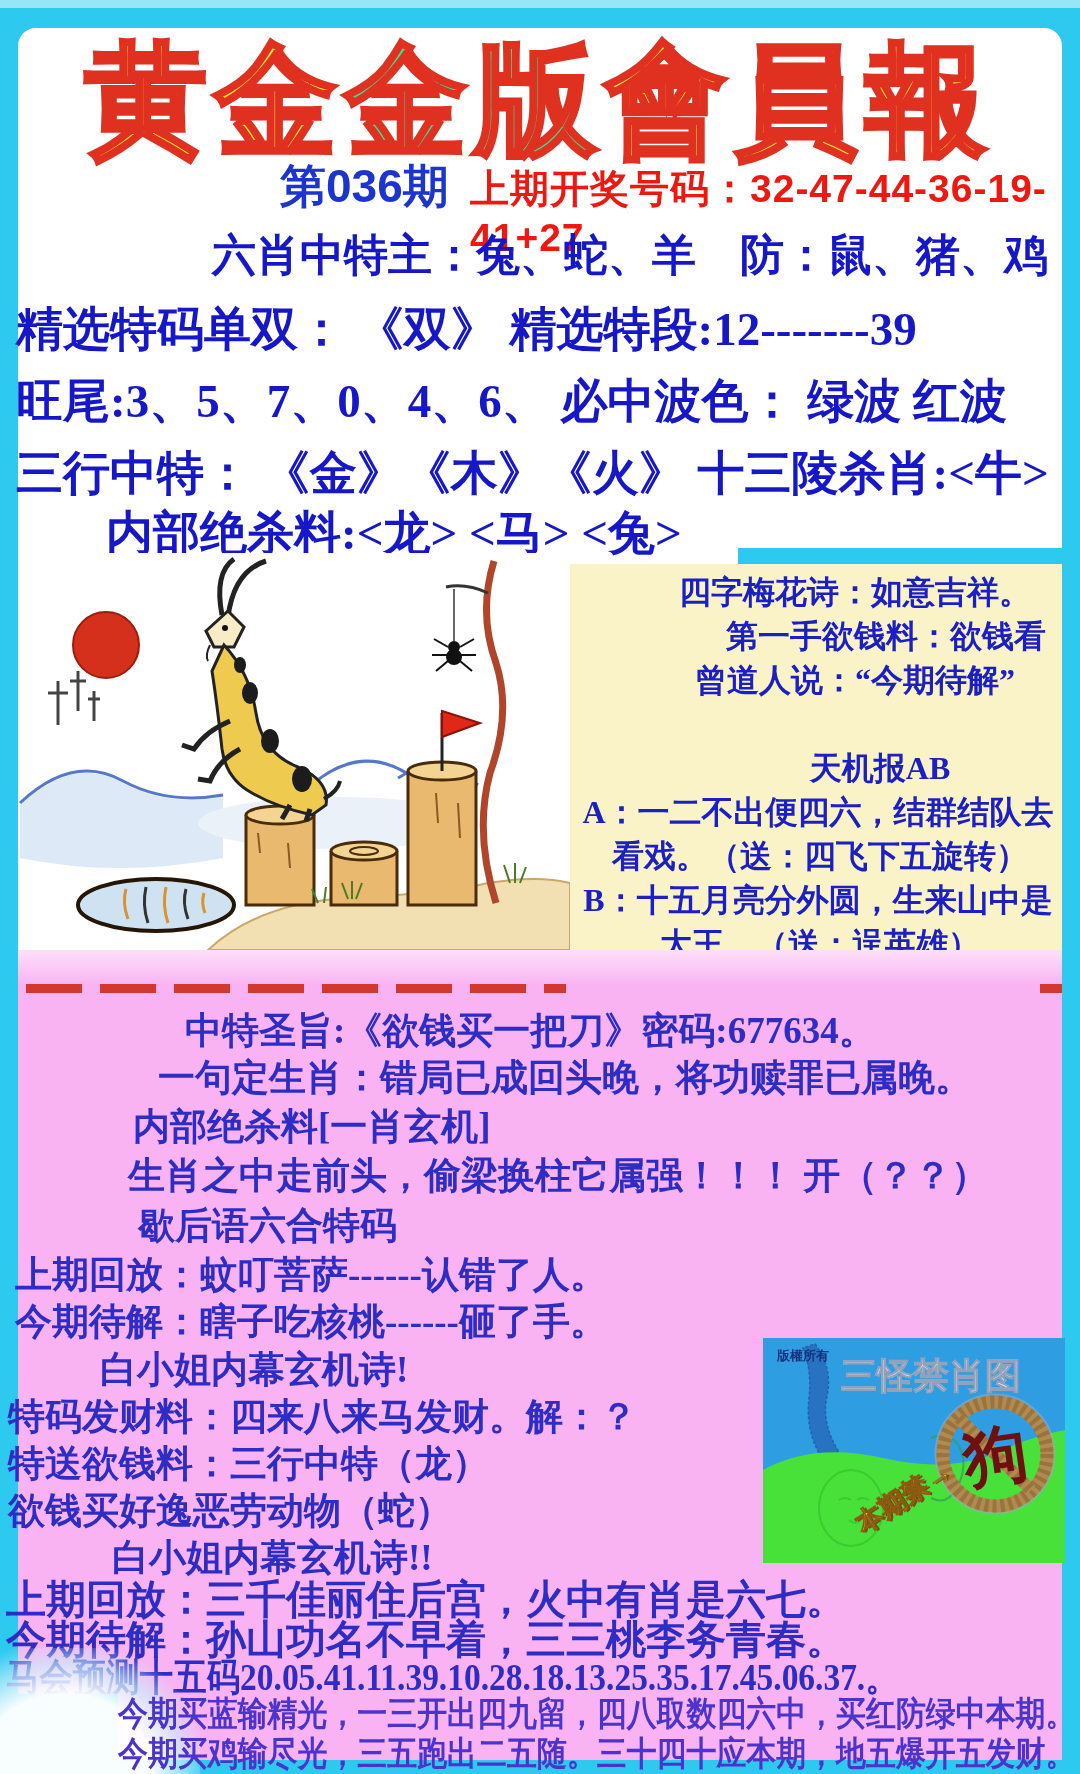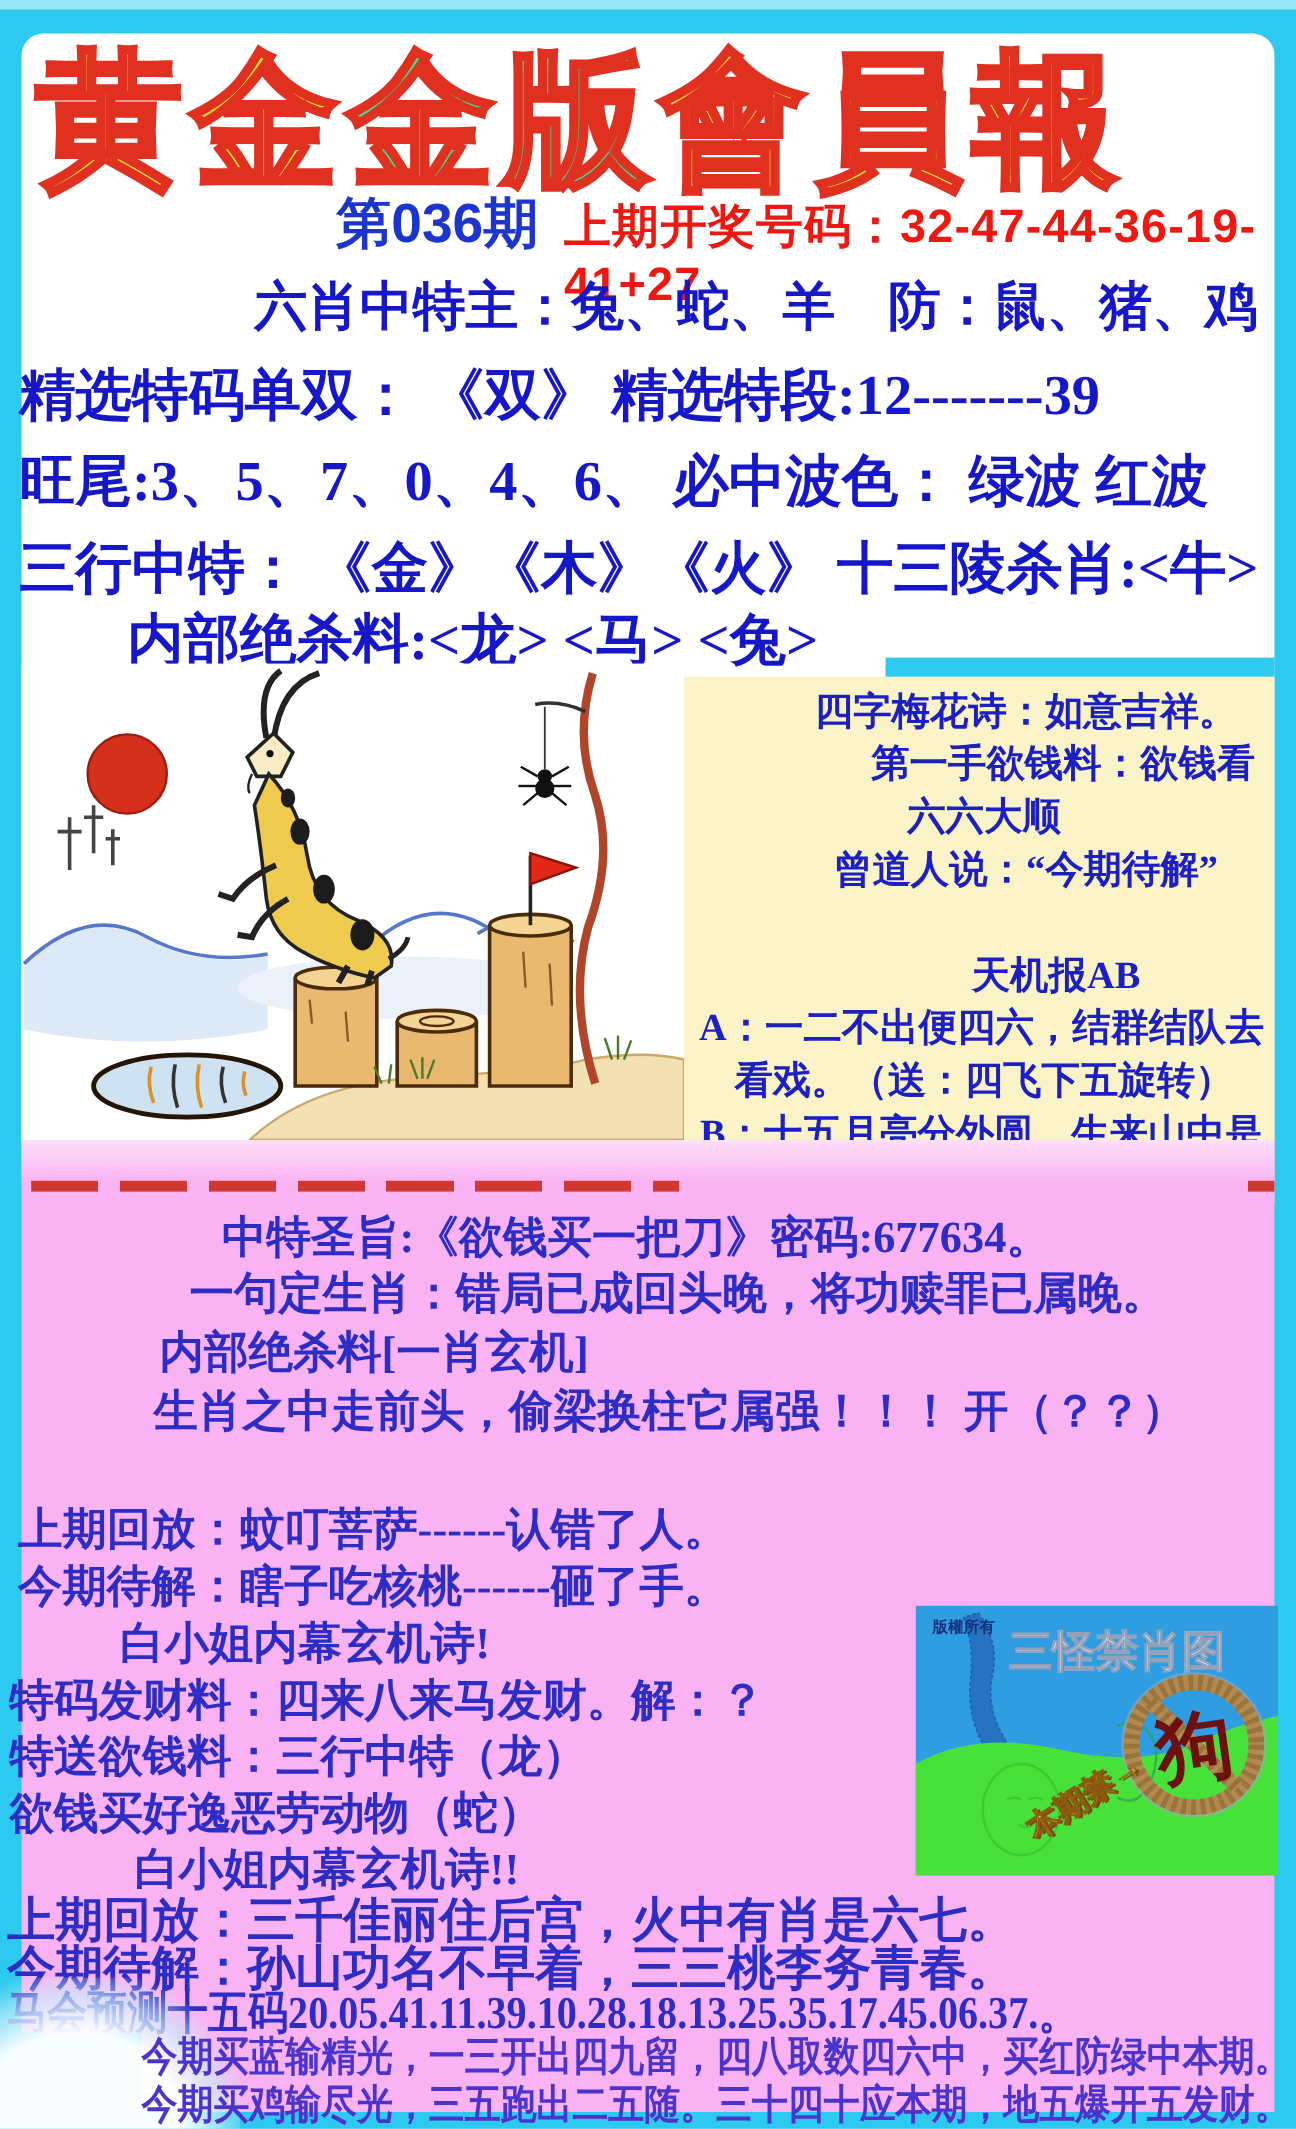--- a/index.html
+++ b/index.html
@@ -3,21 +3,21 @@
 <meta charset="utf-8">
 <style>
   html,body{margin:0;padding:0;}
   .page{position:relative;width:1080px;height:1774px;background:#2ec9ef;overflow:hidden;
         font-family:"Liberation Serif","DejaVu Serif",serif;}
   .abs{position:absolute;}
   .top-light{left:0;top:0;width:1080px;height:8px;background:#96e6f8;}
   .white-main{left:18px;top:28px;width:1044px;height:922px;background:#ffffff;border-radius:18px 18px 0 0;}
 
   
-  .title-row{left:30px;top:38px;width:1020px;white-space:nowrap;
+  .title-row{left:30px;top:38px;width:1020px;text-align:center;white-space:nowrap;
              font-family:"Liberation Sans","DejaVu Sans",sans-serif;font-weight:900;
              font-size:122px;line-height:1.02;letter-spacing:8px;}
   .title-row span{-webkit-text-stroke:4px #e03020;}
   .issue{left:280px;top:156px;font-size:46px;font-weight:bold;color:#1d35cf;
          font-family:"Liberation Sans","DejaVu Sans",sans-serif;text-align:center;}
   .draw{left:470px;top:162px;font-size:39px;font-weight:bold;color:#ee1810;
         font-family:"Liberation Sans","DejaVu Sans",sans-serif;letter-spacing:1px;}
 
   
   .pred{font-weight:bold;color:#1517c9;white-space:nowrap;}
@@ -165,39 +165,39 @@
         <path d="M300 350 L294 336 M306 350 L308 334"></path>
       </g>
     </svg>
   </div>
 
   <div class="abs cyan-strip"></div>
 
   <div class="abs yellow-box">
     <div class="yl1">四字梅花诗：如意吉祥。</div>
     <div class="yl2">第一手欲钱料：欲钱看</div>
-    <div class="yl3">六六大顺</div>
     <div class="yl4">曾道人说：“今期待解”</div>
     <div class="yl5"></div>
     <div class="yl6">天机报AB</div>
     <div class="yl7">A：一二不出便四六，结群结队去</div>
     <div class="yl8">看戏。（送：四飞下五旋转）</div>
     <div class="yl9">B：十五月亮分外圆，生来山中是</div>
     <div class="yl10">大王。（送：逞英雄）</div>
   </div>
 
   <div class="abs pink-bg"></div>
   <div class="abs pink-fade"></div>
   <div class="abs red-dash"></div>
   <div class="abs red-dash-r"></div>
 
   <div class="pk pk1">中特圣旨:《欲钱买一把刀》密码:677634。</div>
   <div class="pk pk2">一句定生肖：错局已成回头晚，将功赎罪已属晚。</div>
   <div class="pk pk3">内部绝杀料[一肖玄机]</div>
   <div class="pk pk4">生肖之中走前头，偷梁换柱它属强！！！ 开（？？）</div>
+  <div class="pk pk5">歇后语六合特码</div>
   <div class="pk pk6">上期回放：蚊叮菩萨------认错了人。</div>
   <div class="pk pk7">今期待解：瞎子吃核桃------砸了手。</div>
   <div class="pk pk8">白小姐内幕玄机诗!</div>
   <div class="pk pk9">特码发财料：四来八来马发财。解：？</div>
   <div class="pk pk10">特送欲钱料：三行中特（龙）</div>
   <div class="pk pk11">欲钱买好逸恶劳动物（蛇）</div>
   <div class="pk pk12">白小姐内幕玄机诗!!</div>
   <div class="pk pk13">上期回放：三千佳丽住后宫，火中有肖是六七。</div>
   <div class="pk pk14">今期待解：孙山功名不早着，三三桃李务青春。</div>
   <div class="pk pk15">马会预测十五码20.05.41.11.39.10.28.18.13.25.35.17.45.06.37.。</div>

